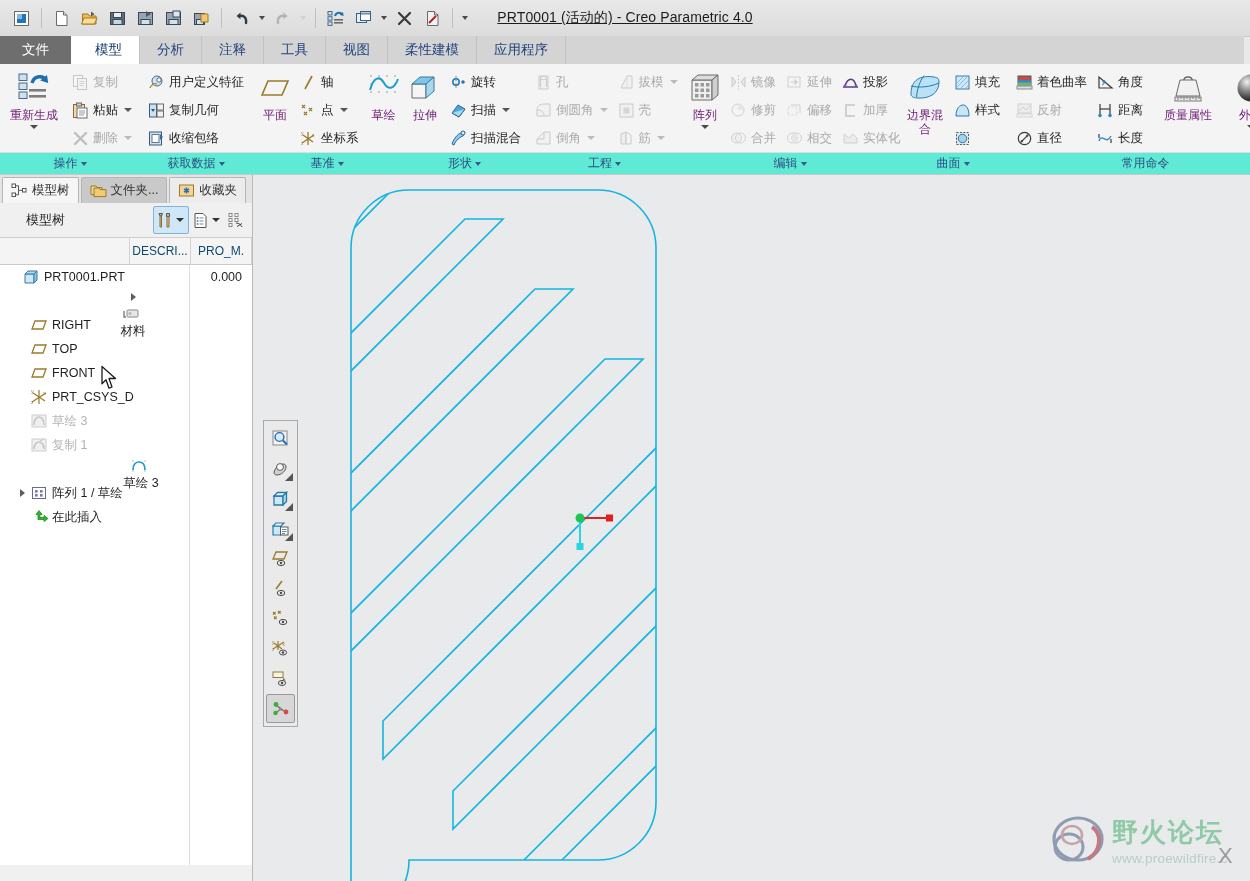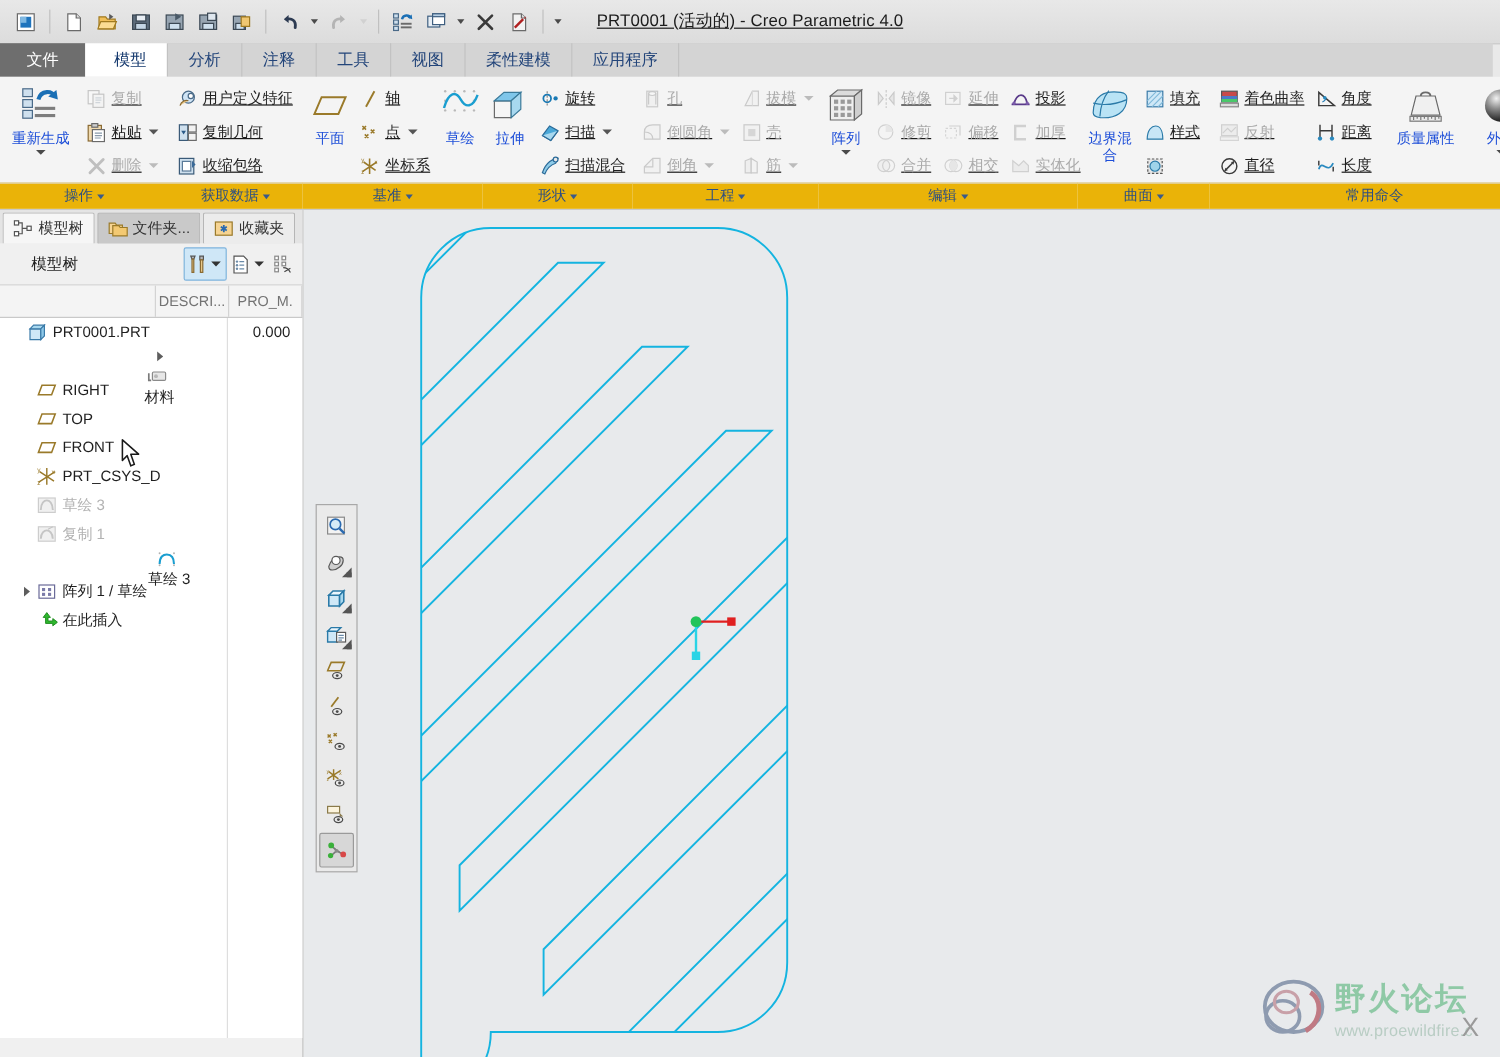--- a/index.html
+++ b/index.html
@@ -54,43 +54,43 @@
   .ribbon{
     position:absolute;left:0;top:64px;width:1250px;height:110px;
     background:#f4f4f4;border-bottom:1px solid #c9c9c9;
     display:flex;align-items:stretch;
   }
   .grp{display:flex;flex-direction:column;height:110px;position:relative;}
   .grp-body{flex:1;display:flex;align-items:flex-start;padding:4px 3px 0 3px;}
   .grp-sep{width:1px;background:#d7d7d7;margin:6px 0 28px 0;}
   .grp-label{
     height:24px;display:flex;align-items:center;justify-content:center;
-    font-size:12px;color:#2d4f82;background:#eab308;border-top:1px solid #dedede;
+    font-size:12px;color:#2d4f82;background:#5eead4;border-top:1px solid #dedede;
     gap:3px;
   }
   .grp-label .tri{
     width:0;height:0;border-left:3.5px solid transparent;border-right:3.5px solid transparent;
     border-top:4px solid #3a5a8a;
   }
 
   
   .bigbtn{
     width:58px;display:flex;flex-direction:column;align-items:center;
     padding:3px 2px;cursor:default;border:1px solid transparent;border-radius:2px;
   }
-  .bigbtn .lbl{font-size:12px;color:#1d4ed8;margin-top:2px;text-align:center;line-height:14px;}
+  .bigbtn .lbl{font-size:12px;color:#701a75;margin-top:2px;text-align:center;line-height:14px;}
   .bigbtn .dncar{
     width:0;height:0;border-left:4px solid transparent;border-right:4px solid transparent;
     border-top:4.5px solid #4a4a4a;margin-top:3px;
   }
   
   .col{display:flex;flex-direction:column;}
   .smbtn{
     display:flex;align-items:center;height:26px;padding:0 4px;cursor:default;
-    border:1px solid transparent;border-radius:2px;gap:4px;white-space:nowrap;text-decoration:underline;
+    border:1px solid transparent;border-radius:2px;gap:4px;white-space:nowrap;
   }
   .smbtn .lbl{font-size:12.5px;color:#1f1f1f;}
   .smbtn.dis .lbl{color:#aaaaaa;}
   .smbtn .dncar{
     width:0;height:0;border-left:4px solid transparent;border-right:4px solid transparent;
     border-top:4.5px solid #555;margin-left:2px;
   }
   .smbtn.dis .dncar{border-top-color:#bbb;}
   .ico{width:17px;height:17px;flex:0 0 17px;display:block;}
   .ico.big{width:34px;height:34px;flex:0 0 34px;}
@@ -124,21 +124,21 @@
     width:0;height:0;border-left:4px solid transparent;border-right:4px solid transparent;
     border-top:4.5px solid #333;margin-left:3px;margin-right:2px;
   }
   .colhdr{
     height:26px;display:flex;align-items:center;background:#f4f4f4;
     border-bottom:1px solid #c9c9c9;
   }
   .colhdr .c0{flex:1;border-right:1px solid #d3d3d3;height:26px;}
   .colhdr .ch{
     width:60px;display:flex;align-items:center;justify-content:center;height:26px;
-    font-size:12px;color:#737373;border-right:1px solid #d3d3d3;
+    font-size:12px;color:#0c4a6e;border-right:1px solid #d3d3d3;
   }
   .tree{background:#ffffff;height:600px;position:relative;overflow:hidden;}
   .trow{
     display:flex;align-items:center;height:24px;font-size:12.5px;color:#1f1f1f;
     cursor:default;white-space:nowrap;
   }
   .trow .exp{
     width:16px;height:24px;display:flex;align-items:center;justify-content:center;flex:0 0 16px;
   }
   .trow .exp .arr{

